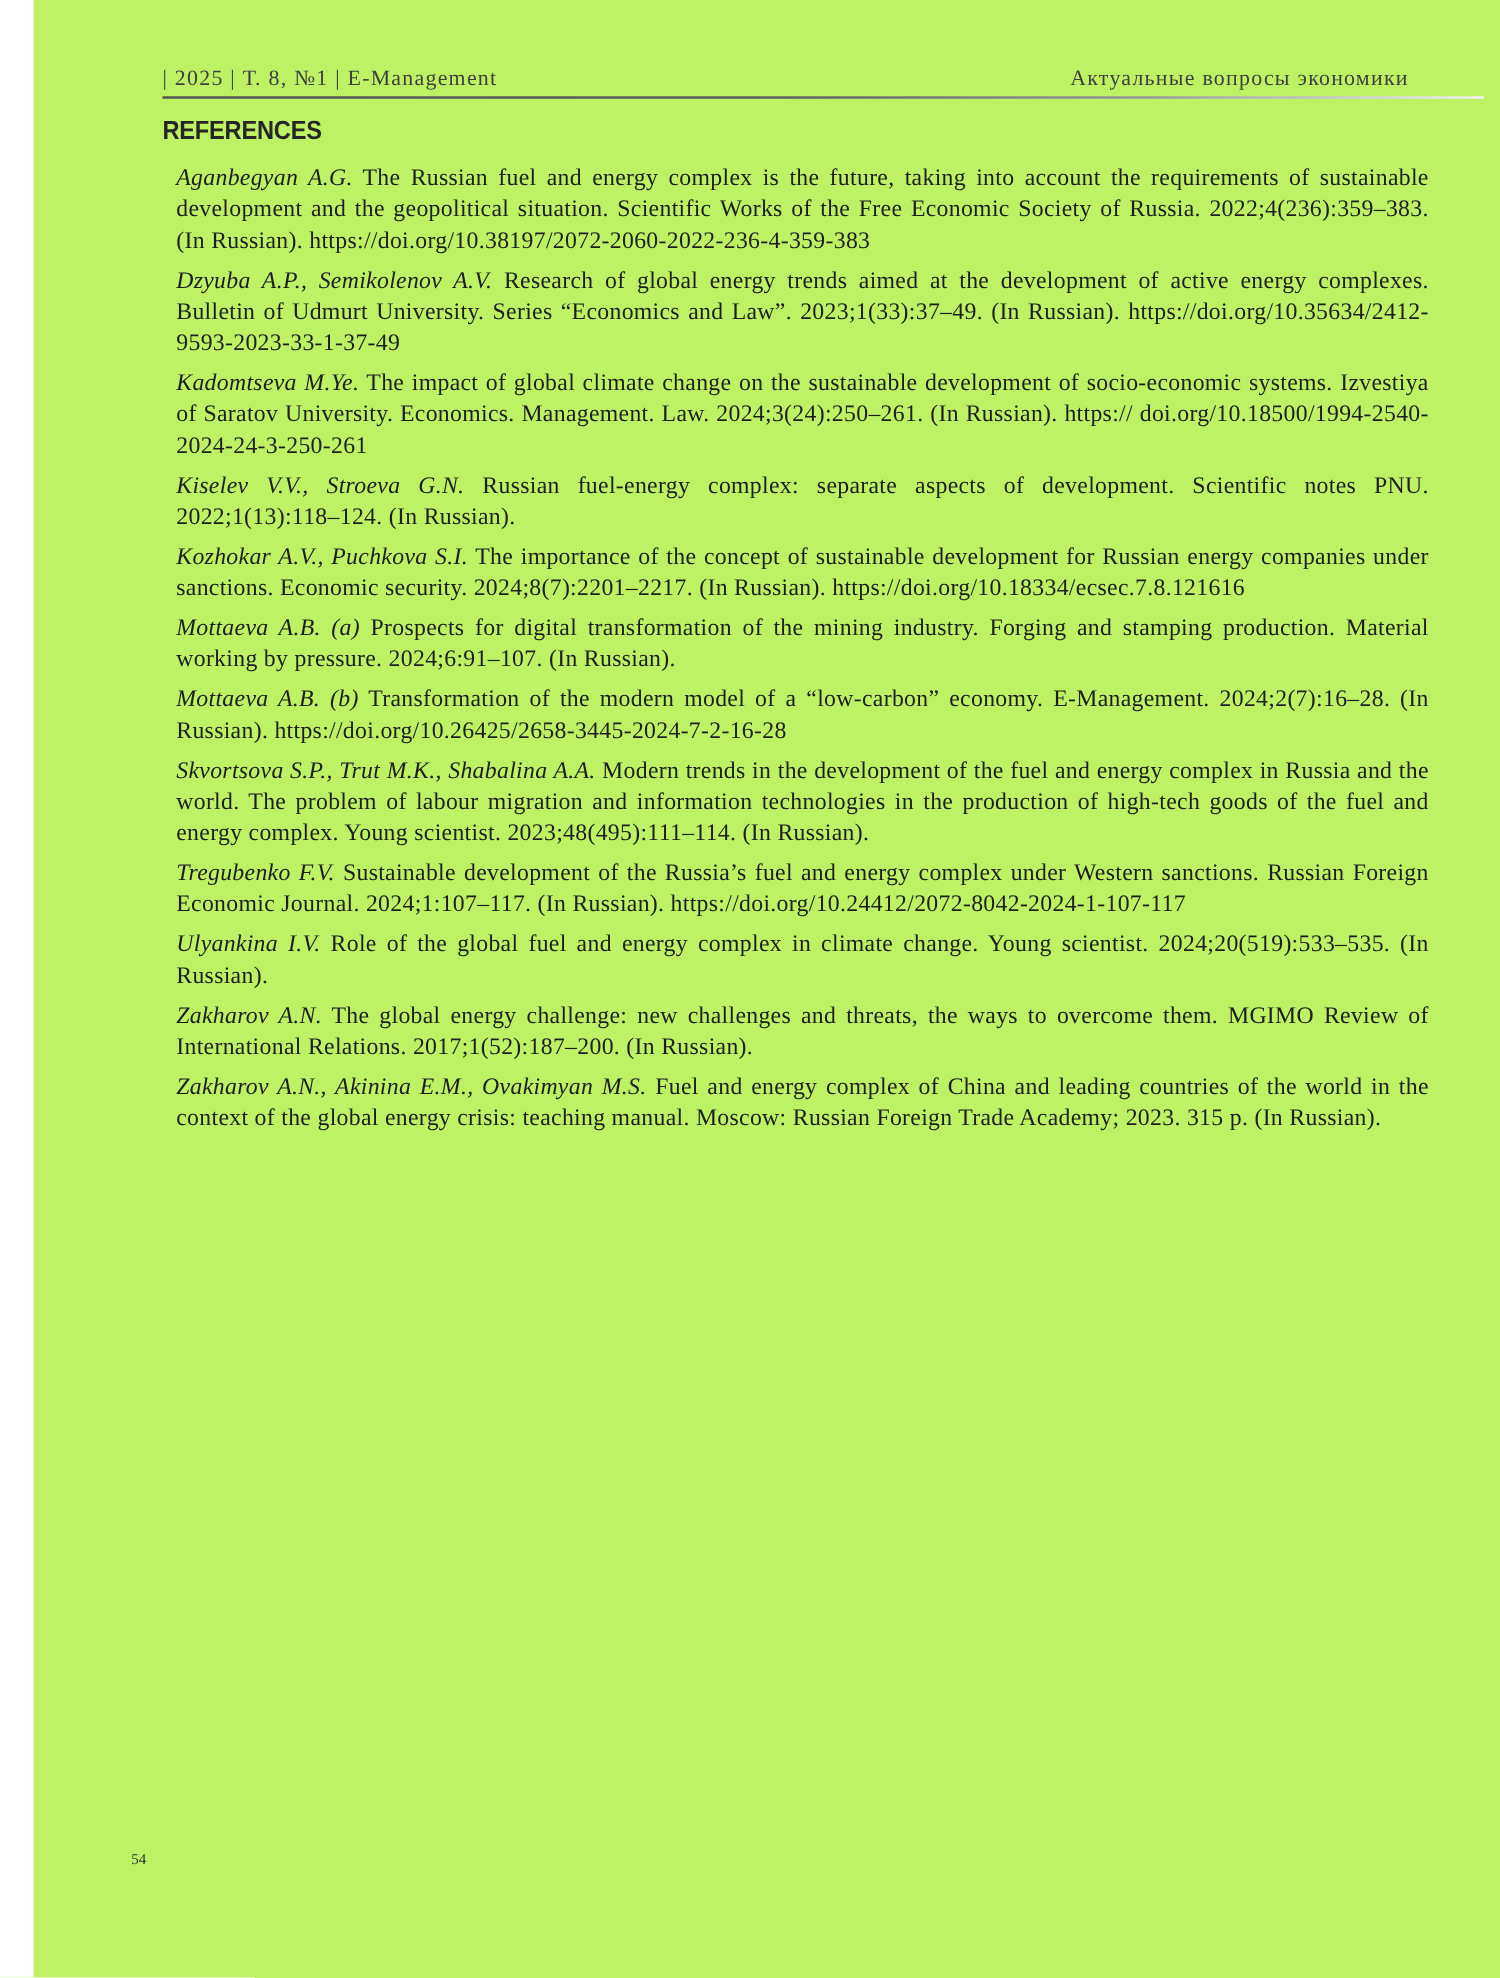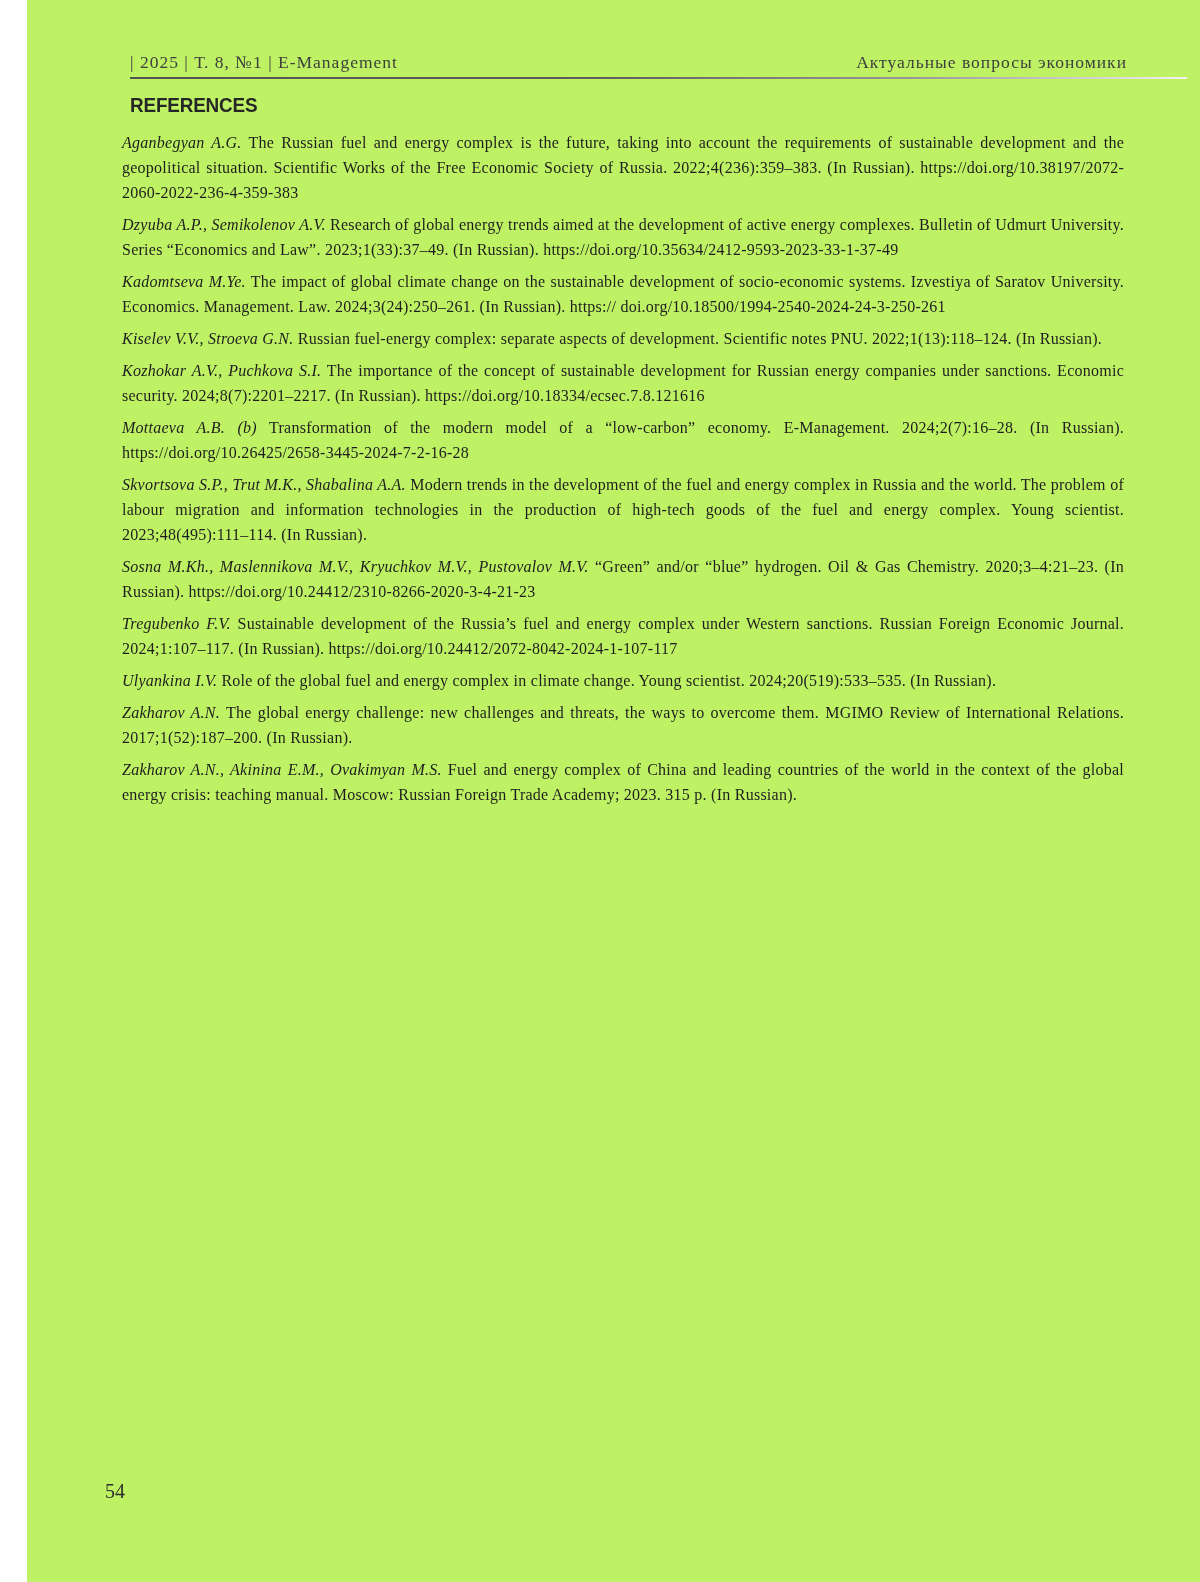--- a/index.html
+++ b/index.html
@@ -46,40 +46,40 @@
     font-family: "Liberation Sans", sans-serif;
     font-weight: bold;
     font-size: 21px;
     letter-spacing: -0.2px;
     color: #262626;
     transform: scaleX(0.90);
     transform-origin: left center;
   }
   .refs {
     position: absolute;
-    left: 95px;
+    left: 114px;
     top: 130px;
     width: 1002px;
-    font-size: 16px;
+    font-size: 19px;
     line-height: 25px;
     letter-spacing: 0.25px;
     text-align: justify;
   }
   .ref {
     margin: 0 0 7px 0;
     padding: 0;
   }
   .ref .authors {
     font-style: italic;
   }
   .page-number {
     position: absolute;
     left: 78px;
     top: 1480px;
-    font-size: 20px;
+    font-size: 12px;
     color: #2c2c2c;
   }
 </style>
 </head>
 <body>
 
 <div class="page">
 
   <div class="header">
     <span class="header-left">| 2025 | Т. 8, №1 | E-Management</span>
@@ -89,23 +89,23 @@
   <div class="header-rule"></div>
 
   <h2 class="section-title">REFERENCES</h2>
 
   <div class="refs">
     <p class="ref"><span class="authors">Aganbegyan A.G.</span> <span class="ref-text">The Russian fuel and energy complex is the future, taking into account the requirements of sustainable development and the geopolitical situation. Scientific Works of the Free Economic Society of Russia. 2022;4(236):359–383. (In Russian). https://doi.org/10.38197/2072-2060-2022-236-4-359-383</span></p>
     <p class="ref"><span class="authors">Dzyuba A.P., Semikolenov A.V.</span> <span class="ref-text">Research of global energy trends aimed at the development of active energy complexes. Bulletin of Udmurt University. Series “Economics and Law”. 2023;1(33):37–49. (In Russian). https://doi.org/10.35634/2412-9593-2023-33-1-37-49</span></p>
     <p class="ref"><span class="authors">Kadomtseva M.Ye.</span> <span class="ref-text">The impact of global climate change on the sustainable development of socio-economic systems. Izvestiya of Saratov University. Economics. Management. Law. 2024;3(24):250–261. (In Russian). https:// doi.org/10.18500/1994-2540-2024-24-3-250-261</span></p>
     <p class="ref"><span class="authors">Kiselev V.V., Stroeva G.N.</span> <span class="ref-text">Russian fuel-energy complex: separate aspects of development. Scientific notes PNU. 2022;1(13):118–124. (In Russian).</span></p>
     <p class="ref"><span class="authors">Kozhokar A.V., Puchkova S.I.</span> <span class="ref-text">The importance of the concept of sustainable development for Russian energy companies under sanctions. Economic security. 2024;8(7):2201–2217. (In Russian). https://doi.org/10.18334/ecsec.7.8.121616</span></p>
+    <p class="ref"><span class="authors">Mottaeva A.B. (a)</span> <span class="ref-text">Prospects for digital transformation of the mining industry. Forging and stamping production. Material working by pressure. 2024;6:91–107. (In Russian).</span></p>
     <p class="ref"><span class="authors">Mottaeva A.B. (b)</span> <span class="ref-text">Transformation of the modern model of a “low-carbon” economy. E-Management. 2024;2(7):16–28. (In Russian). https://doi.org/10.26425/2658-3445-2024-7-2-16-28</span></p>
     <p class="ref"><span class="authors">Skvortsova S.P., Trut M.K., Shabalina A.A.</span> <span class="ref-text">Modern trends in the development of the fuel and energy complex in Russia and the world. The problem of labour migration and information technologies in the production of high-tech goods of the fuel and energy complex. Young scientist. 2023;48(495):111–114. (In Russian).</span></p>
-    <p class="ref"><span class="authors">Sosna M.Kh., Maslennikova M.V., Kryuchkov M.V., Pustovalov M.V.</span> <span class="ref-text">“Green” and/or “blue” hydrogen. Oil &amp; Gas Chemistry. 2020;3–4:21–23. (In Russian). https://doi.org/10.24412/2310-8266-2020-3-4-21-23</span></p>
     <p class="ref"><span class="authors">Tregubenko F.V.</span> <span class="ref-text">Sustainable development of the Russia’s fuel and energy complex under Western sanctions. Russian Foreign Economic Journal. 2024;1:107–117. (In Russian). https://doi.org/10.24412/2072-8042-2024-1-107-117</span></p>
     <p class="ref"><span class="authors">Ulyankina I.V.</span> <span class="ref-text">Role of the global fuel and energy complex in climate change. Young scientist. 2024;20(519):533–535. (In Russian).</span></p>
     <p class="ref"><span class="authors">Zakharov A.N.</span> <span class="ref-text">The global energy challenge: new challenges and threats, the ways to overcome them. MGIMO Review of International Relations. 2017;1(52):187–200. (In Russian).</span></p>
     <p class="ref"><span class="authors">Zakharov A.N., Akinina E.M., Ovakimyan M.S.</span> <span class="ref-text">Fuel and energy complex of China and leading countries of the world in the context of the global energy crisis: teaching manual. Moscow: Russian Foreign Trade Academy; 2023. 315 p. (In Russian).</span></p>
   </div>
 
   <div class="page-number">54</div>
 
 </div>
 

